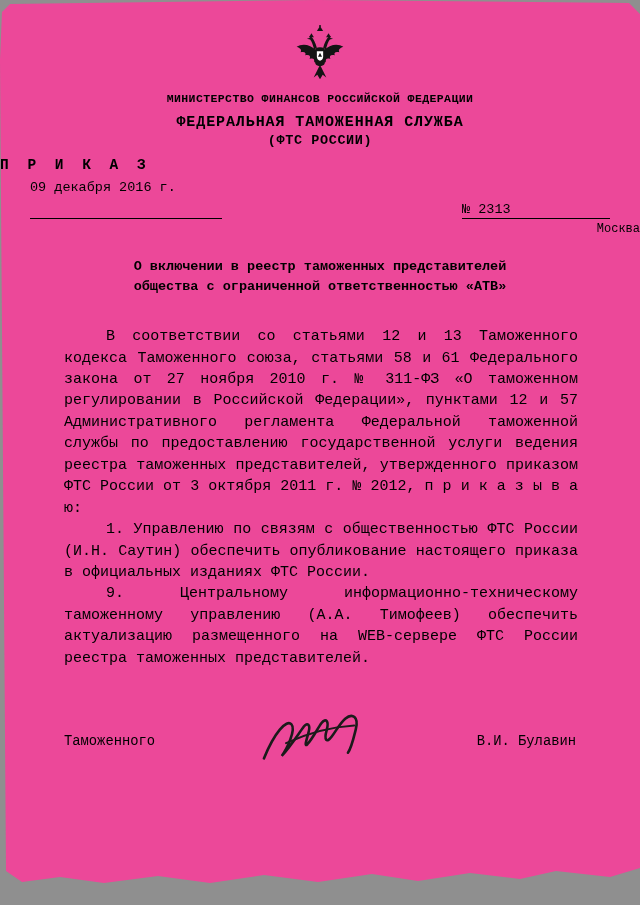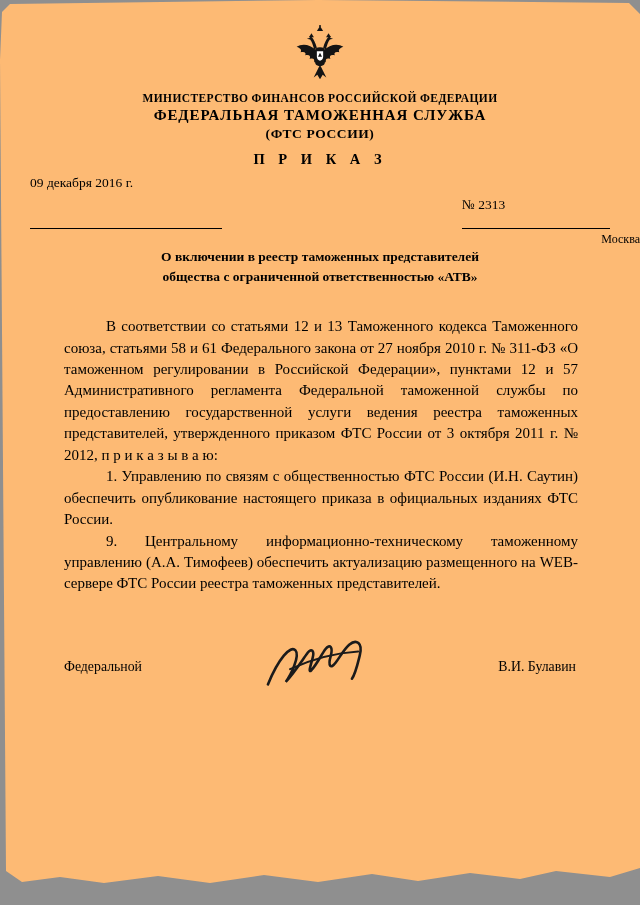--- a/index.html
+++ b/index.html
@@ -7,56 +7,57 @@
   body {
     background: #8f8f8f;
     font-family: "Liberation Serif", "DejaVu Serif", serif;
     color: #000;
     overflow: hidden;
     position: relative;
   }
   .page {
     position: absolute;
     inset: 0;
-    background: #fdba74;
+    background: #ec4899;
     clip-path: polygon(
       10px 4px, 318px 0px, 629px 3px, 640px 14px, 640px 868px,
       610px 877px, 556px 871px, 520px 879px, 470px 873px, 418px 881px,
       372px 874px, 318px 882px, 264px 875px, 210px 883px, 158px 876px,
       104px 883px, 60px 877px, 22px 882px, 6px 871px, 0px 60px, 2px 12px
     );
     padding-top: 24px;
+    font-family: Liberation Mono, monospace;
   }
   .emblem { display: block; margin: 0 auto 8px auto; }
   .ministry {
     text-align: center; font-weight: bold; font-size: 11.5px;
     letter-spacing: 0.4px;
   }
   .agency {
     text-align: center; font-weight: bold; font-size: 15px;
-    letter-spacing: 0.9px; margin-top: 3px;
+    letter-spacing: 0.9px; margin-top: 9px;
   }
   .agency-short {
     text-align: center; font-weight: bold; font-size: 13.5px;
     letter-spacing: 0.6px; margin-top: 2px;
   }
   .doc-type {
-    text-align: center; font-weight: bold; font-size: 14.5px;
+    text-align: left; font-weight: bold; font-size: 14.5px;
     letter-spacing: 5px; margin-top: 9px;
   }
   .date-row {
     display: flex; justify-content: space-between;
     padding: 0 30px; margin-top: 7px; font-size: 13.5px;
   }
-  .field { border-bottom: 1.5px solid #000; padding-bottom: 15px; }
+  .field { border-bottom: 1.5px solid #000; padding-bottom: 1px; }
   .field.date { width: 192px; }
   .field.num  { width: 148px; margin-top: 22px; }
   .city { text-align: right; font-size: 12px; margin-top: 3px; }
   .title {
-    text-align: center; font-weight: bold;
+    margin-top: 21px; text-align: center; font-weight: bold;
     font-size: 13.5px; line-height: 1.45; padding: 0 80px;
   }
   .body-text {
     padding: 0 62px 0 64px; margin-top: 30px;
     font-size: 15px; line-height: 1.43; text-align: justify;
   }
   .body-text p { text-indent: 42px; }
   .body-text p.basis { text-indent: 0; margin-top: 20px; }
   .sig-row {
     display: flex; justify-content: space-between; align-items: center;
@@ -107,21 +108,21 @@
     <div>общества с ограниченной ответственностью «АТВ»</div>
   </div>
 
   <div class="body-text">
     <p>В соответствии со статьями 12 и 13 Таможенного кодекса Таможенного союза, статьями 58 и 61 Федерального закона от 27 ноября 2010 г. № 311-ФЗ «О таможенном регулировании в Российской Федерации», пунктами 12 и 57 Административного регламента Федеральной таможенной службы по предоставлению государственной услуги ведения реестра таможенных представителей, утвержденного приказом ФТС России от 3 октября 2011 г. № 2012, п р и к а з ы в а ю:</p>
     <p>1. Управлению по связям с общественностью ФТС России (И.Н. Саутин) обеспечить опубликование настоящего приказа в официальных изданиях ФТС России.</p>
     <p>9. Центральному информационно-техническому таможенному управлению (А.А. Тимофеев) обеспечить актуализацию размещенного на WEB-сервере ФТС России реестра таможенных представителей.</p>
   </div>
 
   <div class="sig-row">
-    <span>Федеральной</span>
+    <span>Таможенного</span>
     <svg class="scribble" width="120" height="52" viewBox="0 0 120 52" aria-hidden="true">
       <path d="M6 42 C20 18 34 6 38 12 C42 18 30 36 24 42 C34 34 44 22 50 16 C54 12 57 15 54 22 C51 29 47 37 51 34 C58 28 63 20 68 15 C73 10 76 14 72 23 C68 32 70 36 76 30 C82 24 86 18 92 14 C100 9 106 14 101 26 C97 36 94 44 90 48" fill="none" stroke="#1b1b1b" stroke-width="2.6" stroke-linecap="round"></path>
       <path d="M30 30 C50 24 75 20 100 22" fill="none" stroke="#1b1b1b" stroke-width="2" stroke-linecap="round"></path>
     </svg>
     <span>В.И. Булавин</span>
   </div>
 
 </div>
 
 </body></html>

